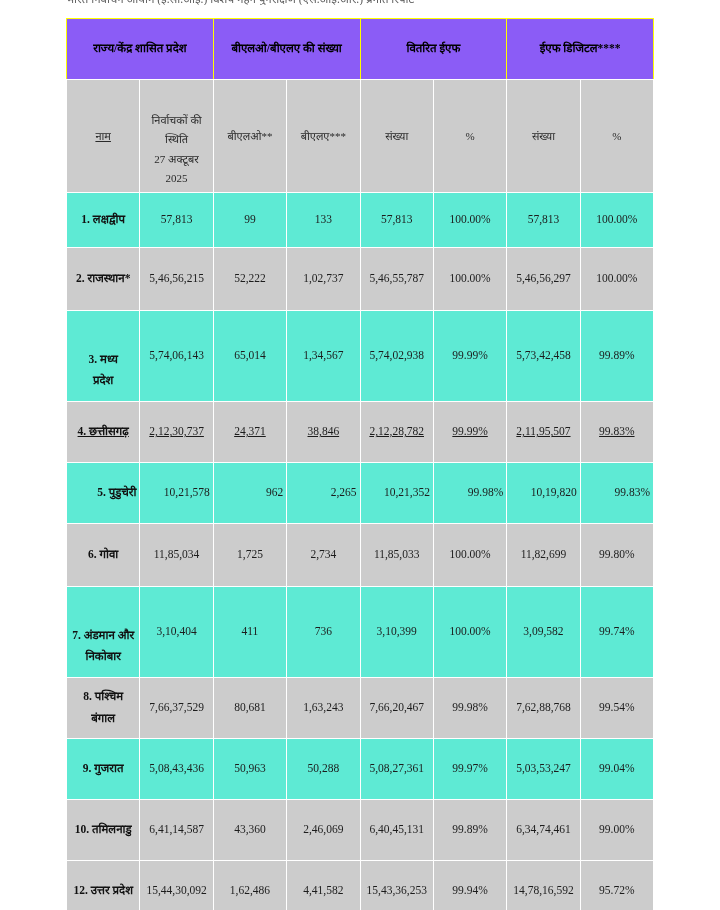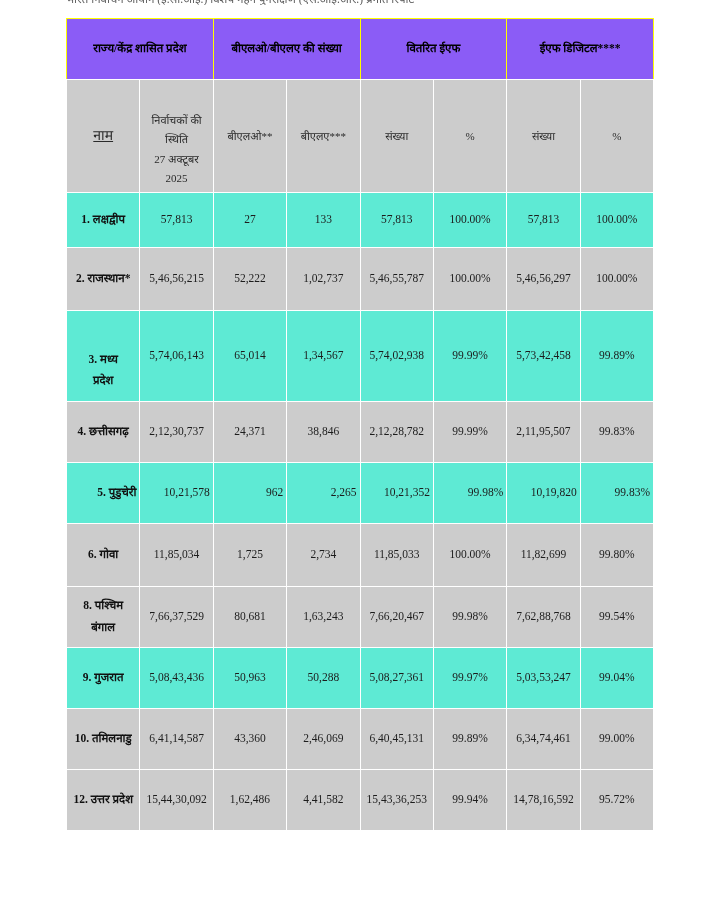--- a/index.html
+++ b/index.html
@@ -67,21 +67,21 @@
   }
   tr.hdr-sub th {
     background: #cccccc;
     font-size: 11px;
     font-weight: normal;
     height: 84px;
     line-height: 2.0;
     color: #2a2a2a;
   }
   tr.hdr-sub th.name-col {
-    font-size: 14px;
+    font-size: 11px;
     text-decoration: underline;
   }
 
   
   tbody tr.shaded td { background: #cccccc; }
   tbody tr.plain  td { background: #5eead4; }
 
   tbody td {
     font-size: 11.5px;
     color: #2b2b2b;
@@ -89,21 +89,21 @@
   }
   tbody td.state {
     font-weight: bold;
     font-size: 11.5px;
     color: #111111;
   }
 
   tbody tr.r1 td  { height: 46px; }
   tbody tr.r2 td  { height: 54px; margin-top: 12px; }
   tbody tr.r3 td  { height: 82px; }
-  tbody tr.r4 td  { height: 52px; }
+  tbody tr.r4 td  { height: 52px; text-decoration: underline; }
   tbody tr.r5 td  { height: 52px; text-align: right; }
   tbody tr.r6 td  { height: 54px; }
   tbody tr.r7 td  { height: 82px; }
   tbody tr.r8 td  { height: 52px; }
   tbody tr.r9 td  { height: 52px; }
   tbody tr.r10 td { height: 52px; }
   tbody tr.r11 td { height: 52px; }
   tbody tr.r12 td { height: 52px; }
 
   .two-line { line-height: 1.75; margin-top: 27px; }
@@ -136,21 +136,21 @@
         <th style="width:60px">%</th>
         <th style="width:80px">संख्या</th>
         <th style="width:62px">%</th>
       </tr>
     </thead>
     <tbody>
 
       <tr class="plain r1">
         <td class="state">1. लक्षद्वीप</td>
         <td>57,813</td>
-        <td>27</td>
+        <td>99</td>
         <td>133</td>
         <td>57,813</td>
         <td>100.00%</td>
         <td>57,813</td>
         <td>100.00%</td>
       </tr>
 
       <tr class="shaded r2">
         <td class="state">2. राजस्थान*</td>
         <td>5,46,56,215</td>
@@ -204,20 +204,35 @@
         <td class="state">6. गोवा</td>
         <td>11,85,034</td>
         <td>1,725</td>
         <td>2,734</td>
         <td>11,85,033</td>
         <td>100.00%</td>
         <td>11,82,699</td>
         <td>99.80%</td>
       </tr>
 
+      <tr class="plain r7">
+        <td class="state">
+          <div class="two-line">
+            <div>7. अंडमान और</div>
+            <div>निकोबार</div>
+          </div>
+        </td>
+        <td>3,10,404</td>
+        <td>411</td>
+        <td>736</td>
+        <td>3,10,399</td>
+        <td>100.00%</td>
+        <td>3,09,582</td>
+        <td>99.74%</td>
+      </tr>
 
       <tr class="shaded r8">
         <td class="state">8. पश्चिम बंगाल</td>
         <td>7,66,37,529</td>
         <td>80,681</td>
         <td>1,63,243</td>
         <td>7,66,20,467</td>
         <td>99.98%</td>
         <td>7,62,88,768</td>
         <td>99.54%</td>

